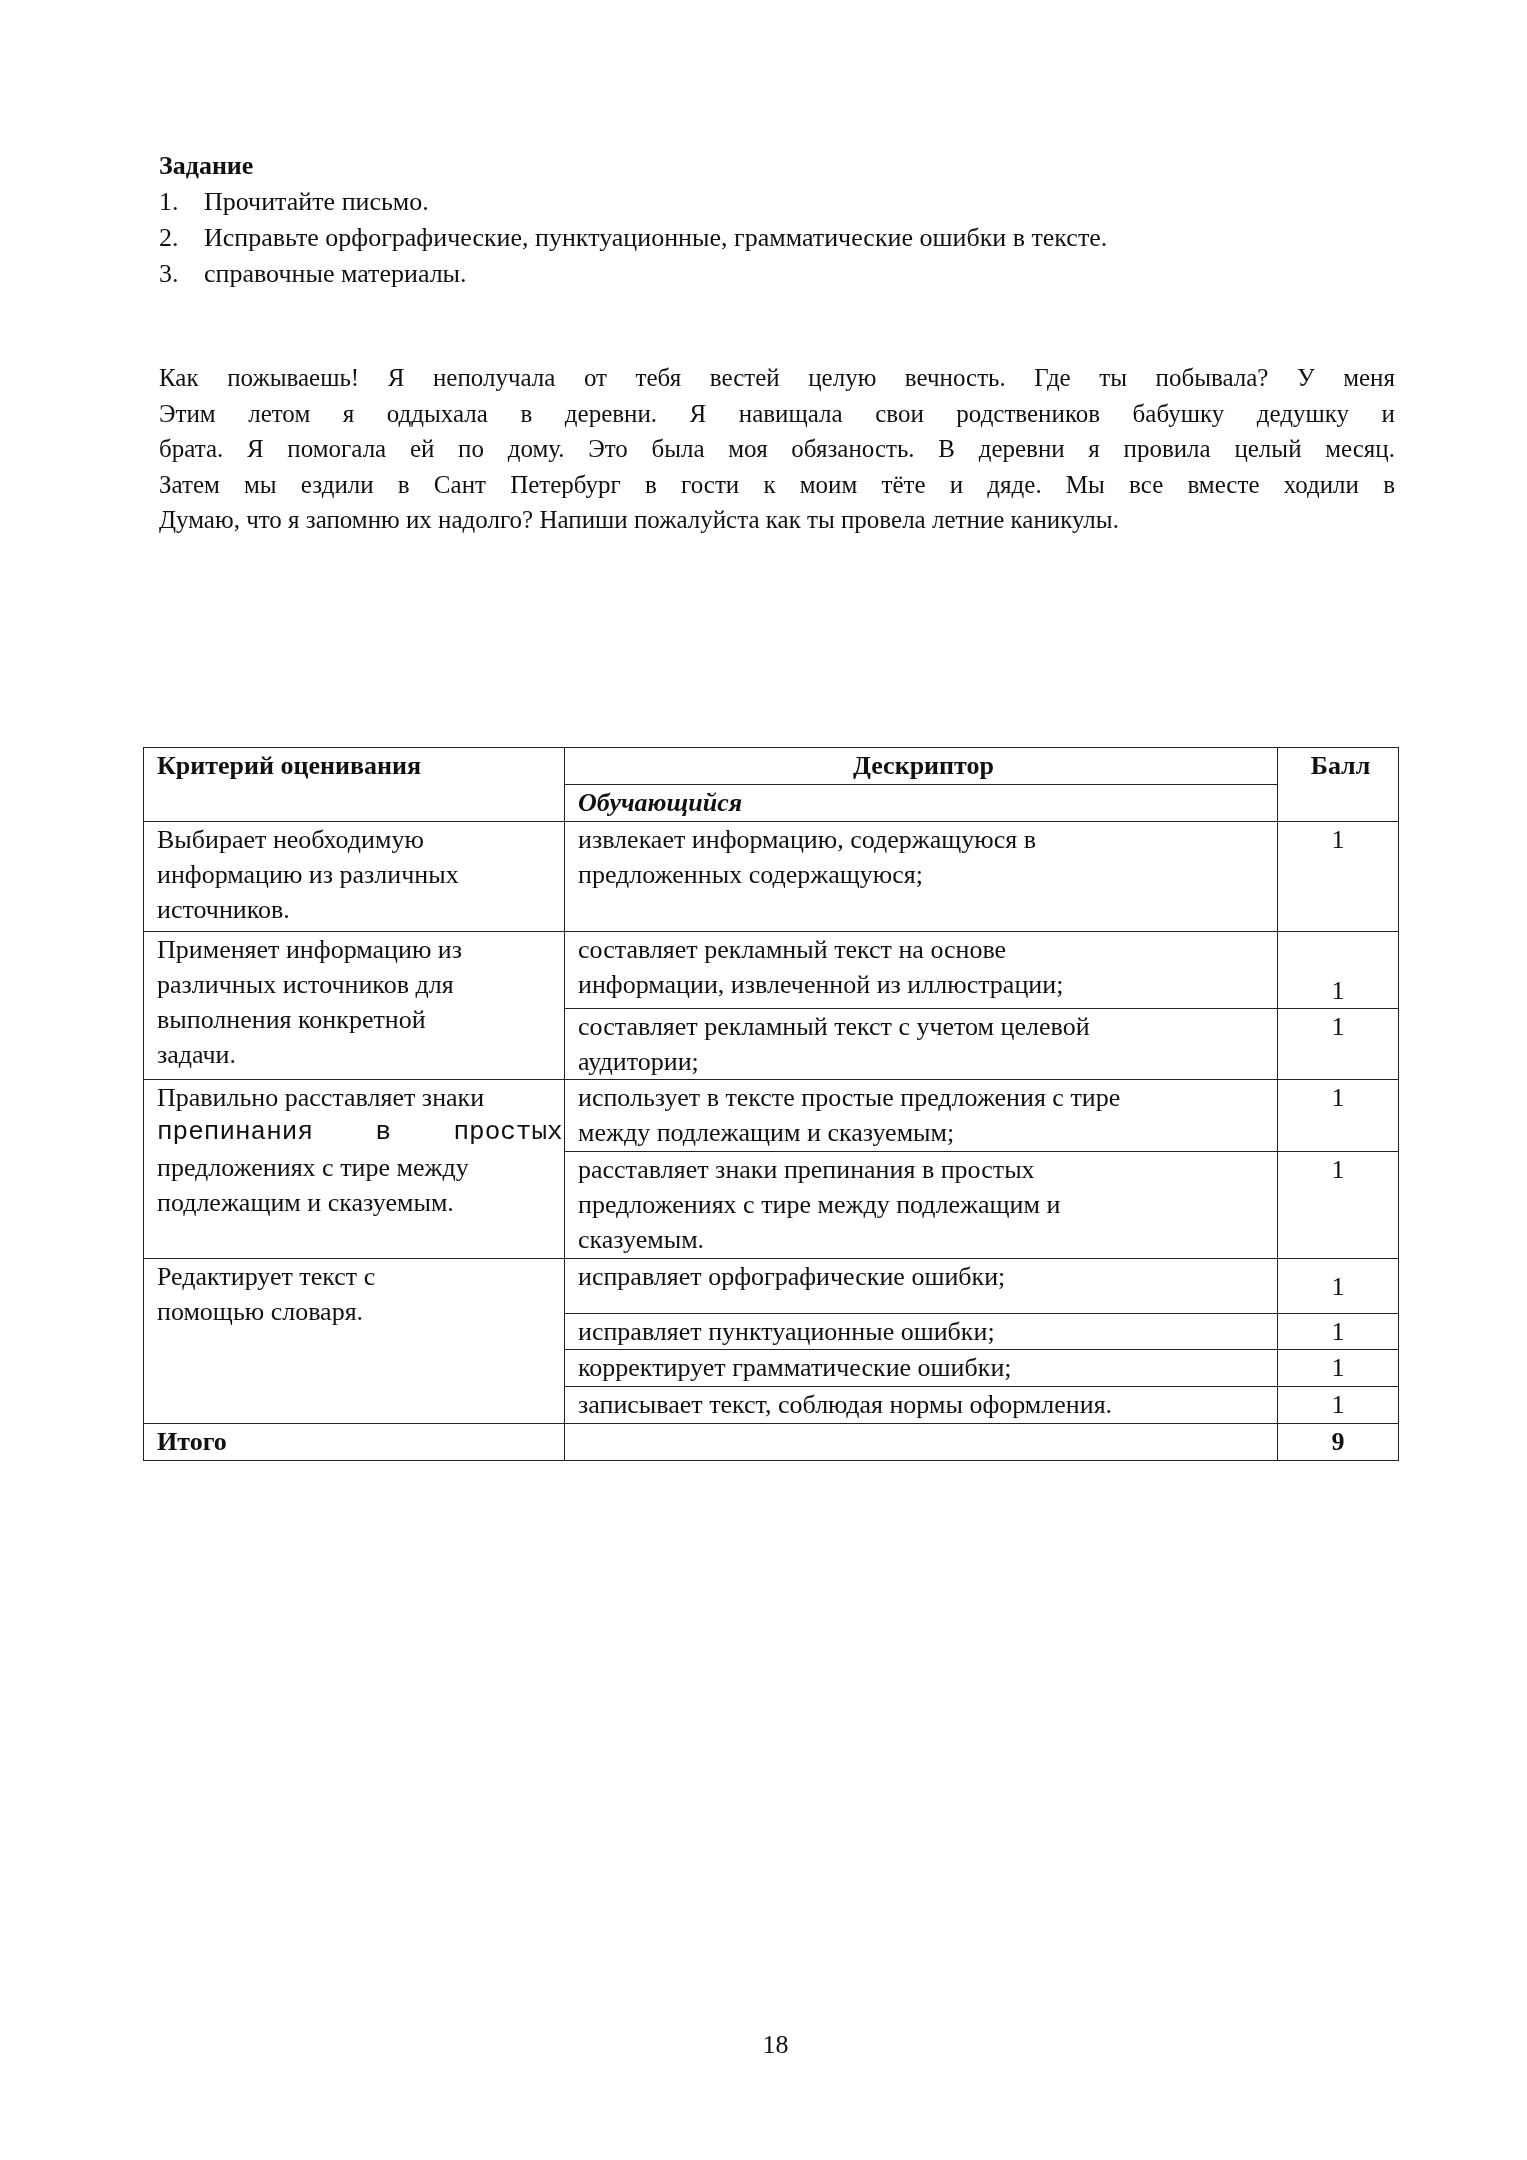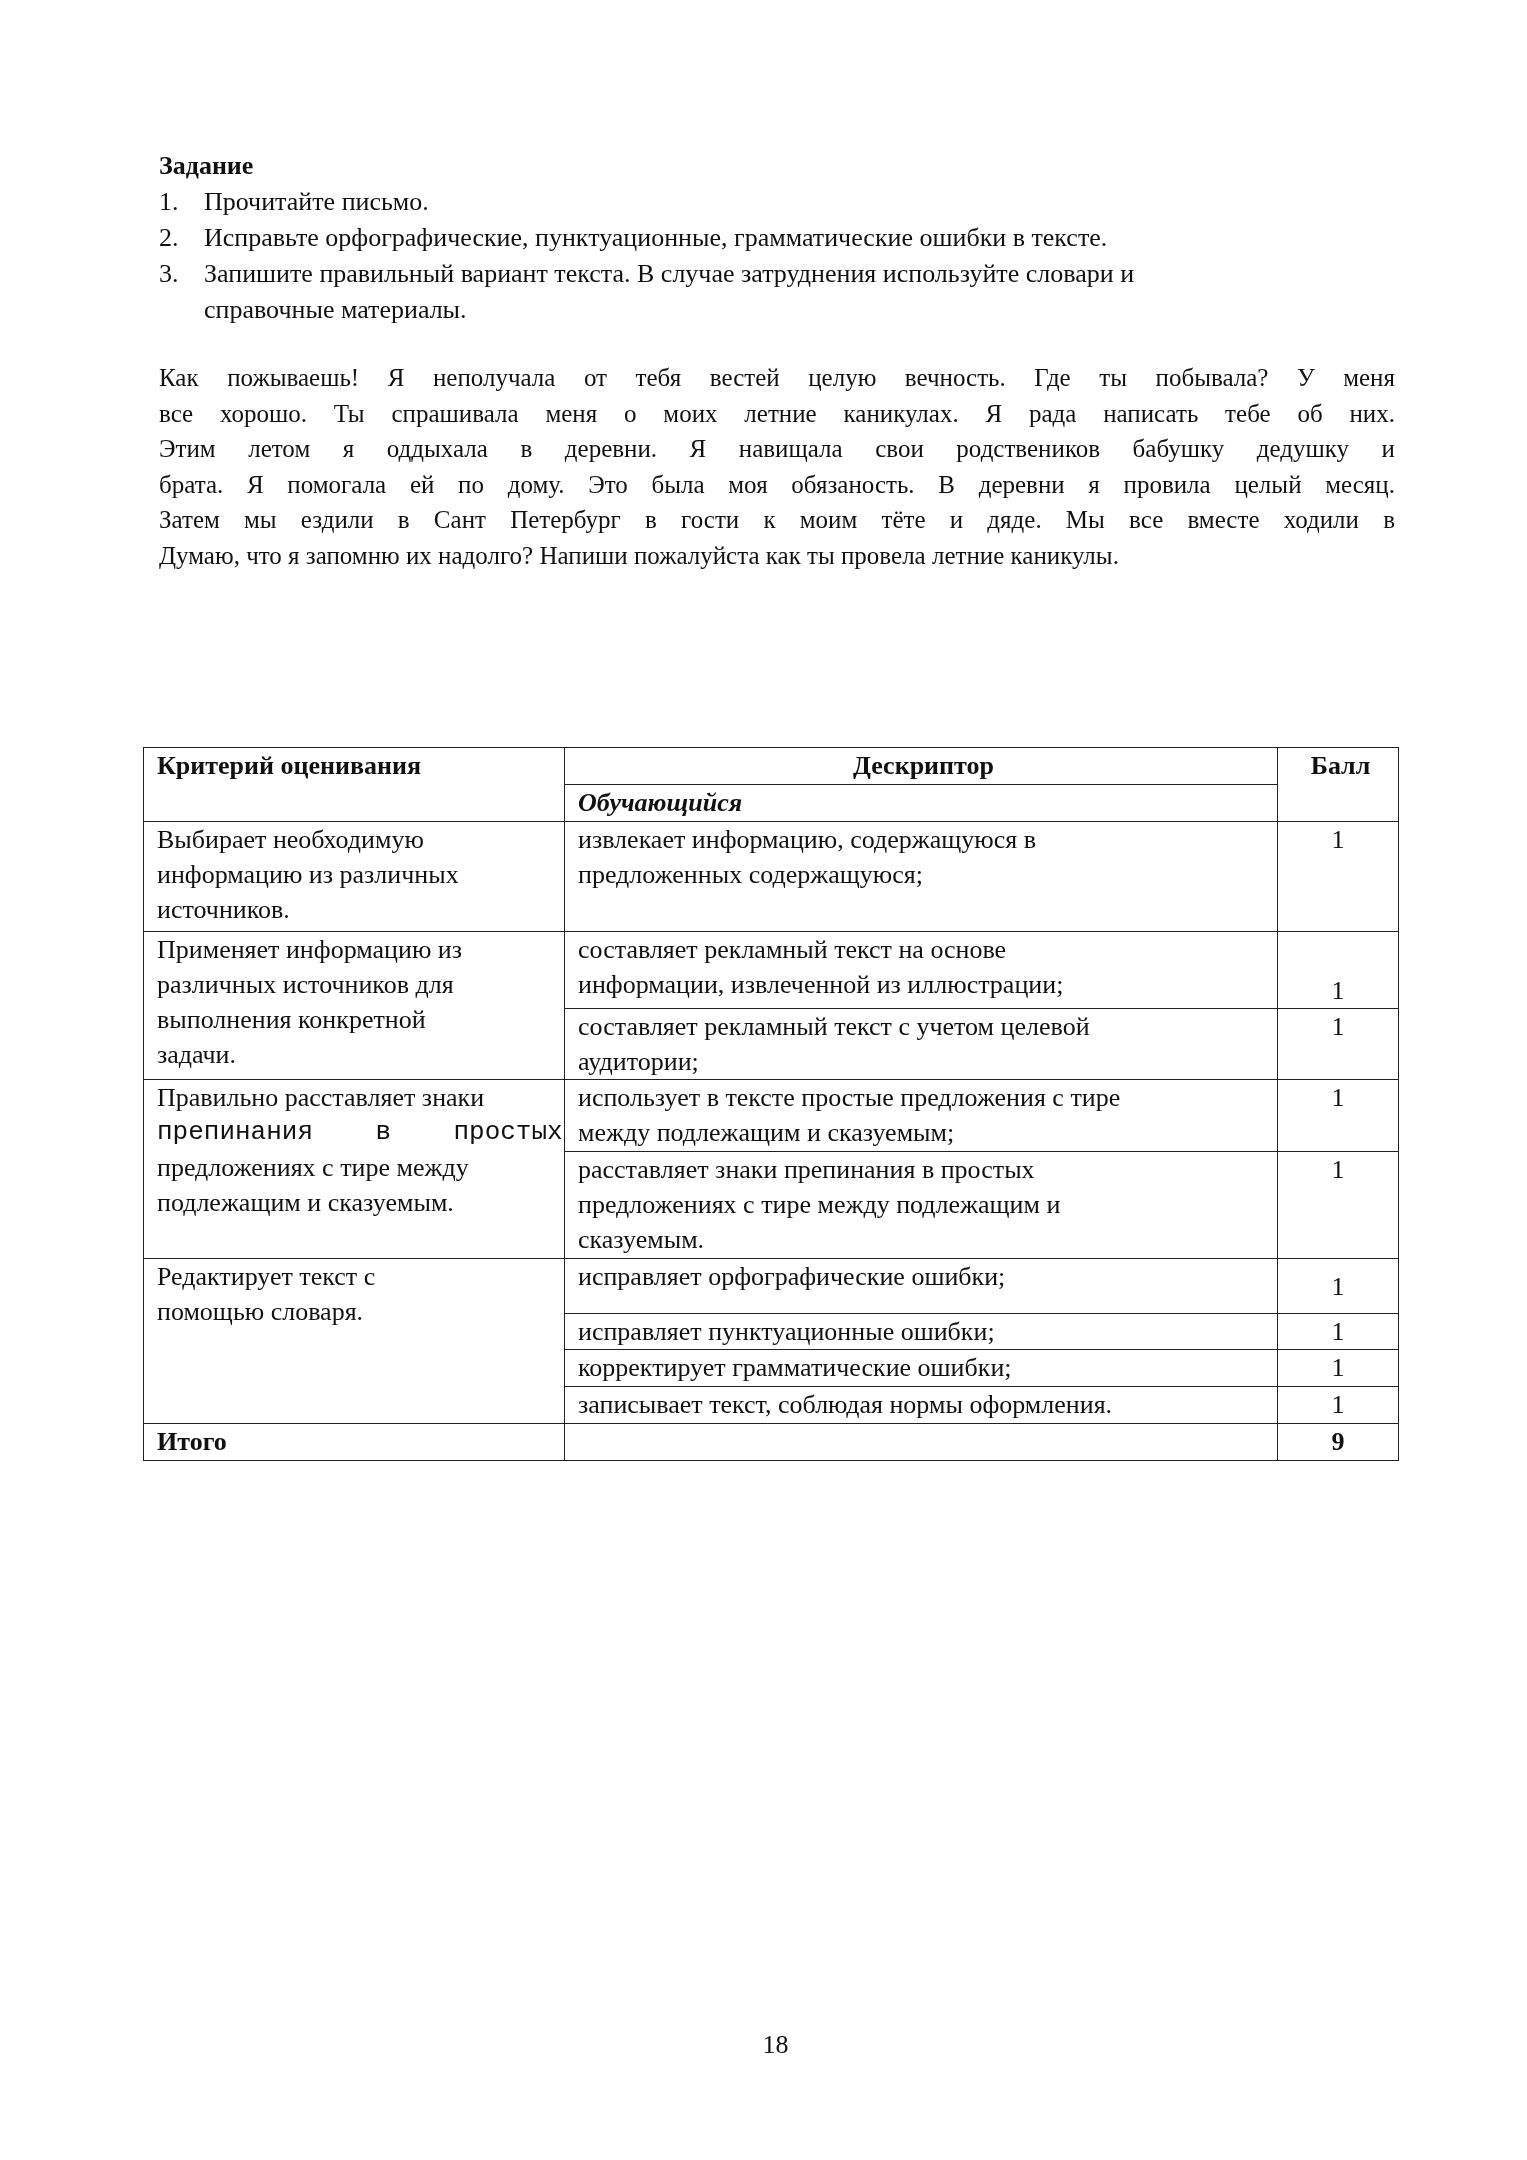--- a/index.html
+++ b/index.html
@@ -41,28 +41,26 @@
     <li>
       <span class="num">1.</span>
       <span class="cl">Прочитайте письмо.</span>
     </li>
     <li>
       <span class="num">2.</span>
       <span class="cl">Исправьте орфографические, пунктуационные, грамматические ошибки в тексте.</span>
     </li>
     <li>
       <span class="num">3.</span>
-      <span class="cl">Запишите правильный вариант текста. В случае затруднения используйте словари и</span>
       <span class="cl">справочные материалы.</span>
     </li>
   </ol>
 
   <div class="letter">
     <span class="line">Как пожываешь! Я неполучала от тебя вестей целую вечность. Где ты побывала? У меня</span>
-    <span class="line">все хорошо. Ты спрашивала меня о моих летние каникулах. Я рада написать тебе об них.</span>
     <span class="line">Этим летом я оддыхала в деревни. Я навищала свои родствеников бабушку дедушку и</span>
     <span class="line">брата. Я помогала ей по дому. Это была моя обязаность. В деревни я провила целый месяц.</span>
     <span class="line">Затем мы ездили в Сант Петербург в гости к моим  тёте и дяде. Мы все вместе ходили в</span>
     <span class="line last">Думаю, что я запомню их надолго? Напиши  пожалуйста  как ты провела летние каникулы.</span>
   </div>
 
   <table class="rubric">
     <colgroup>
         <col class="c1">
         <col class="c2">

